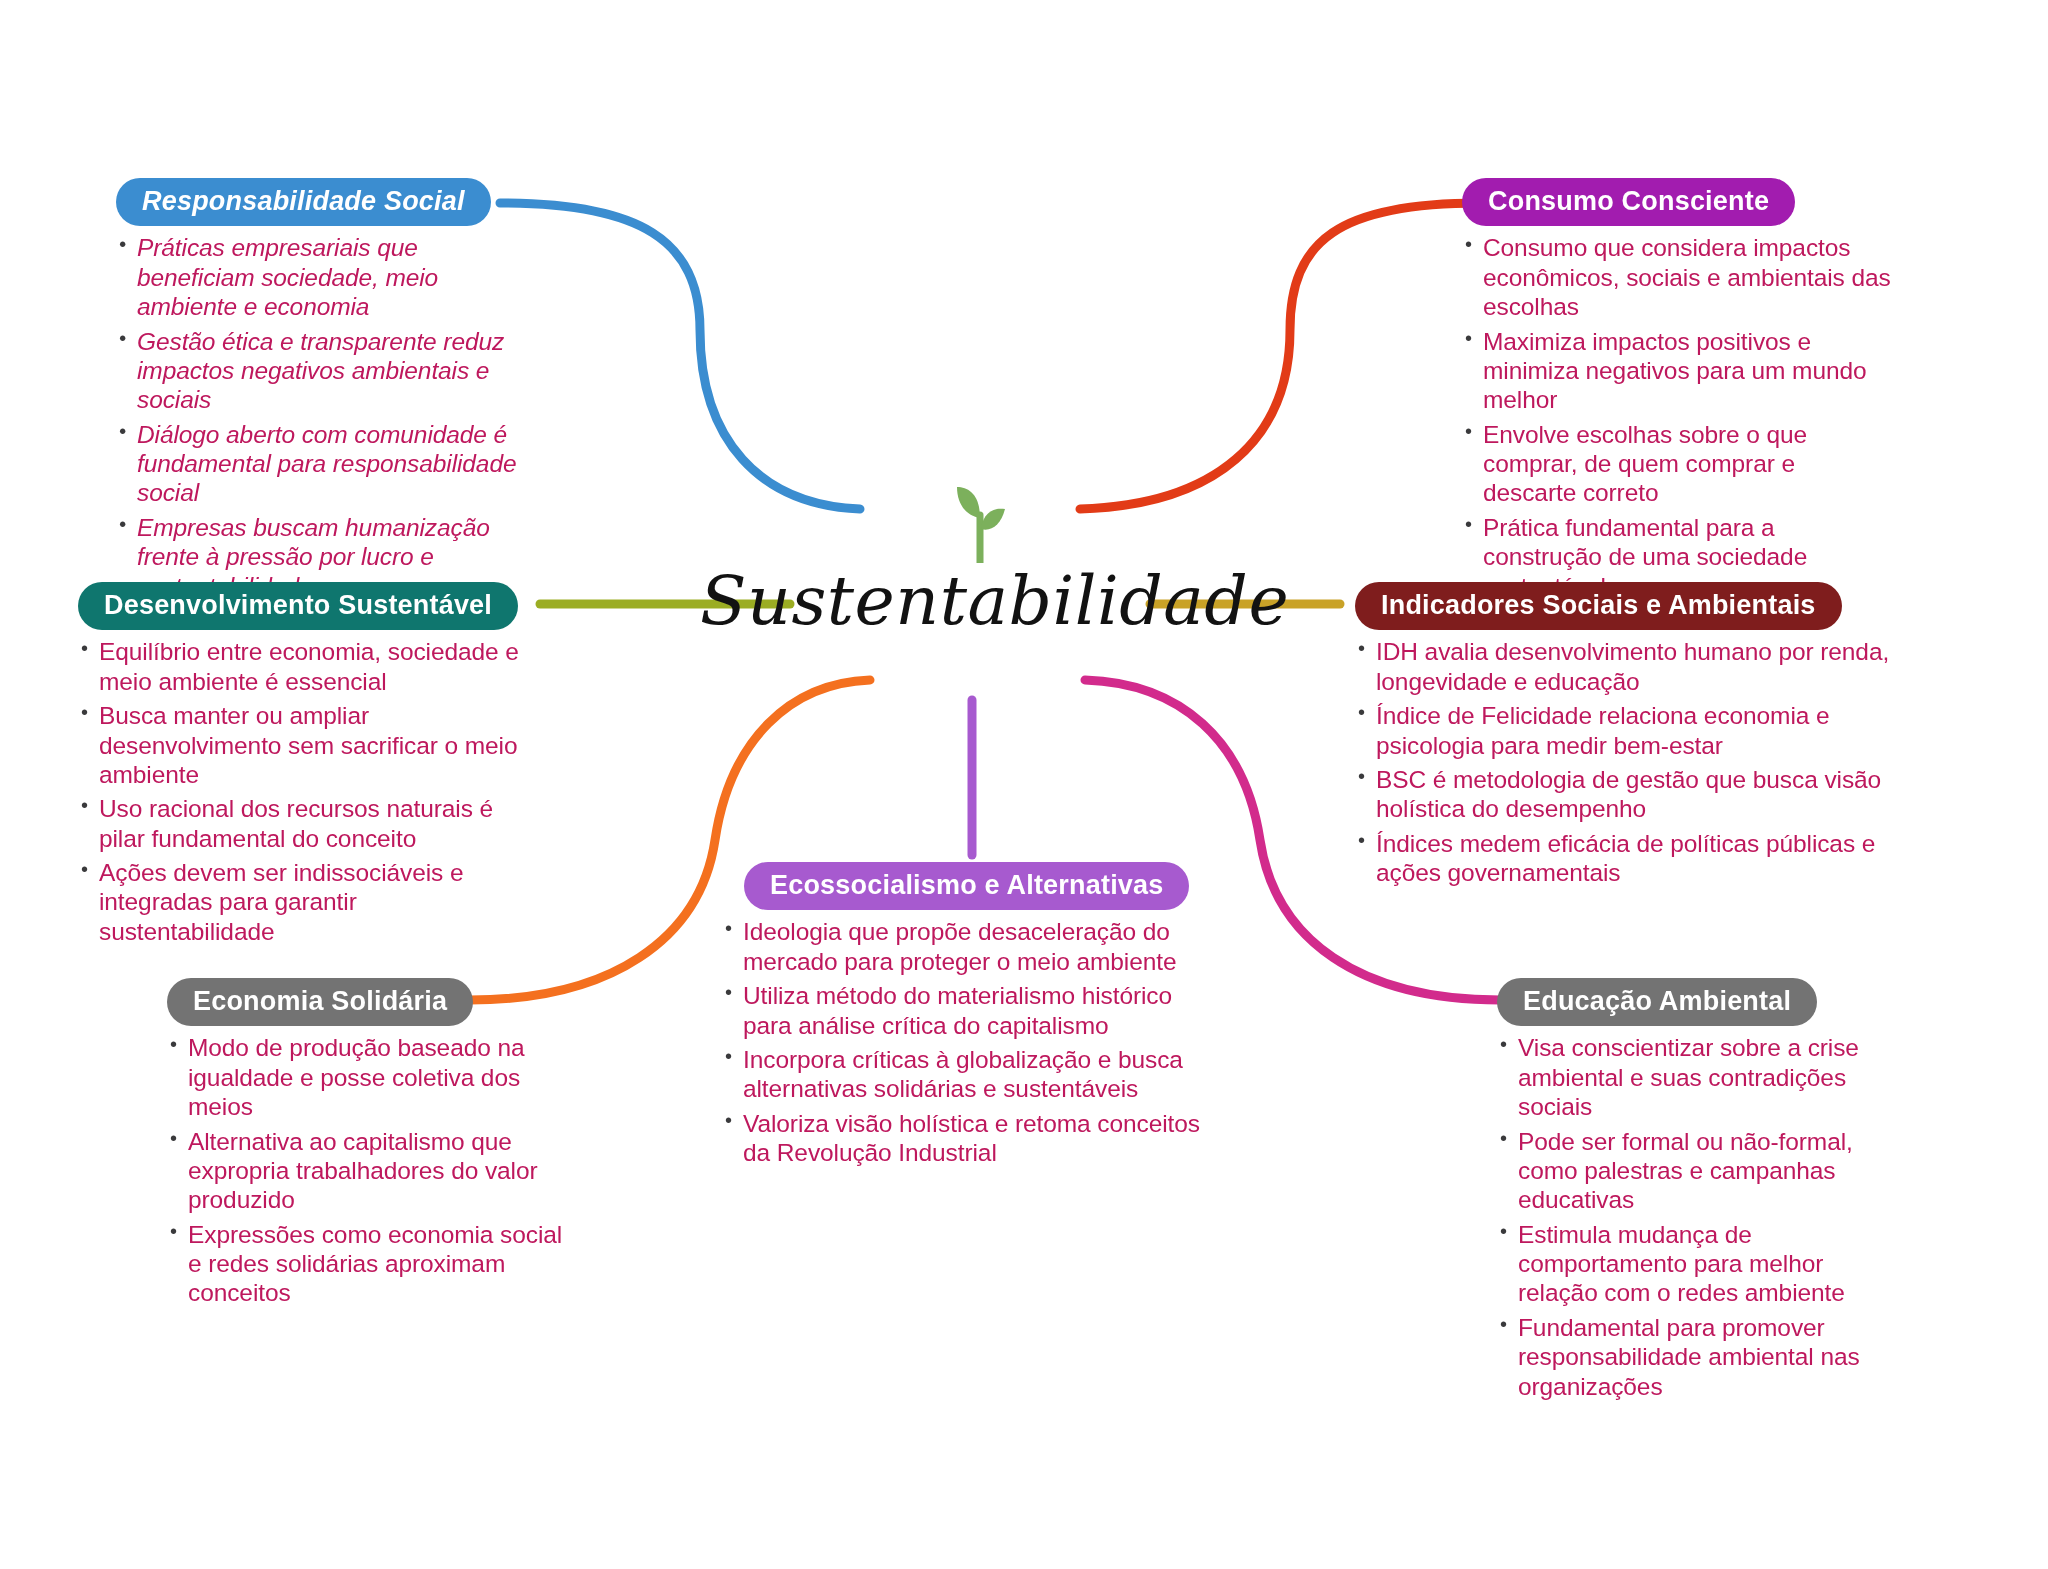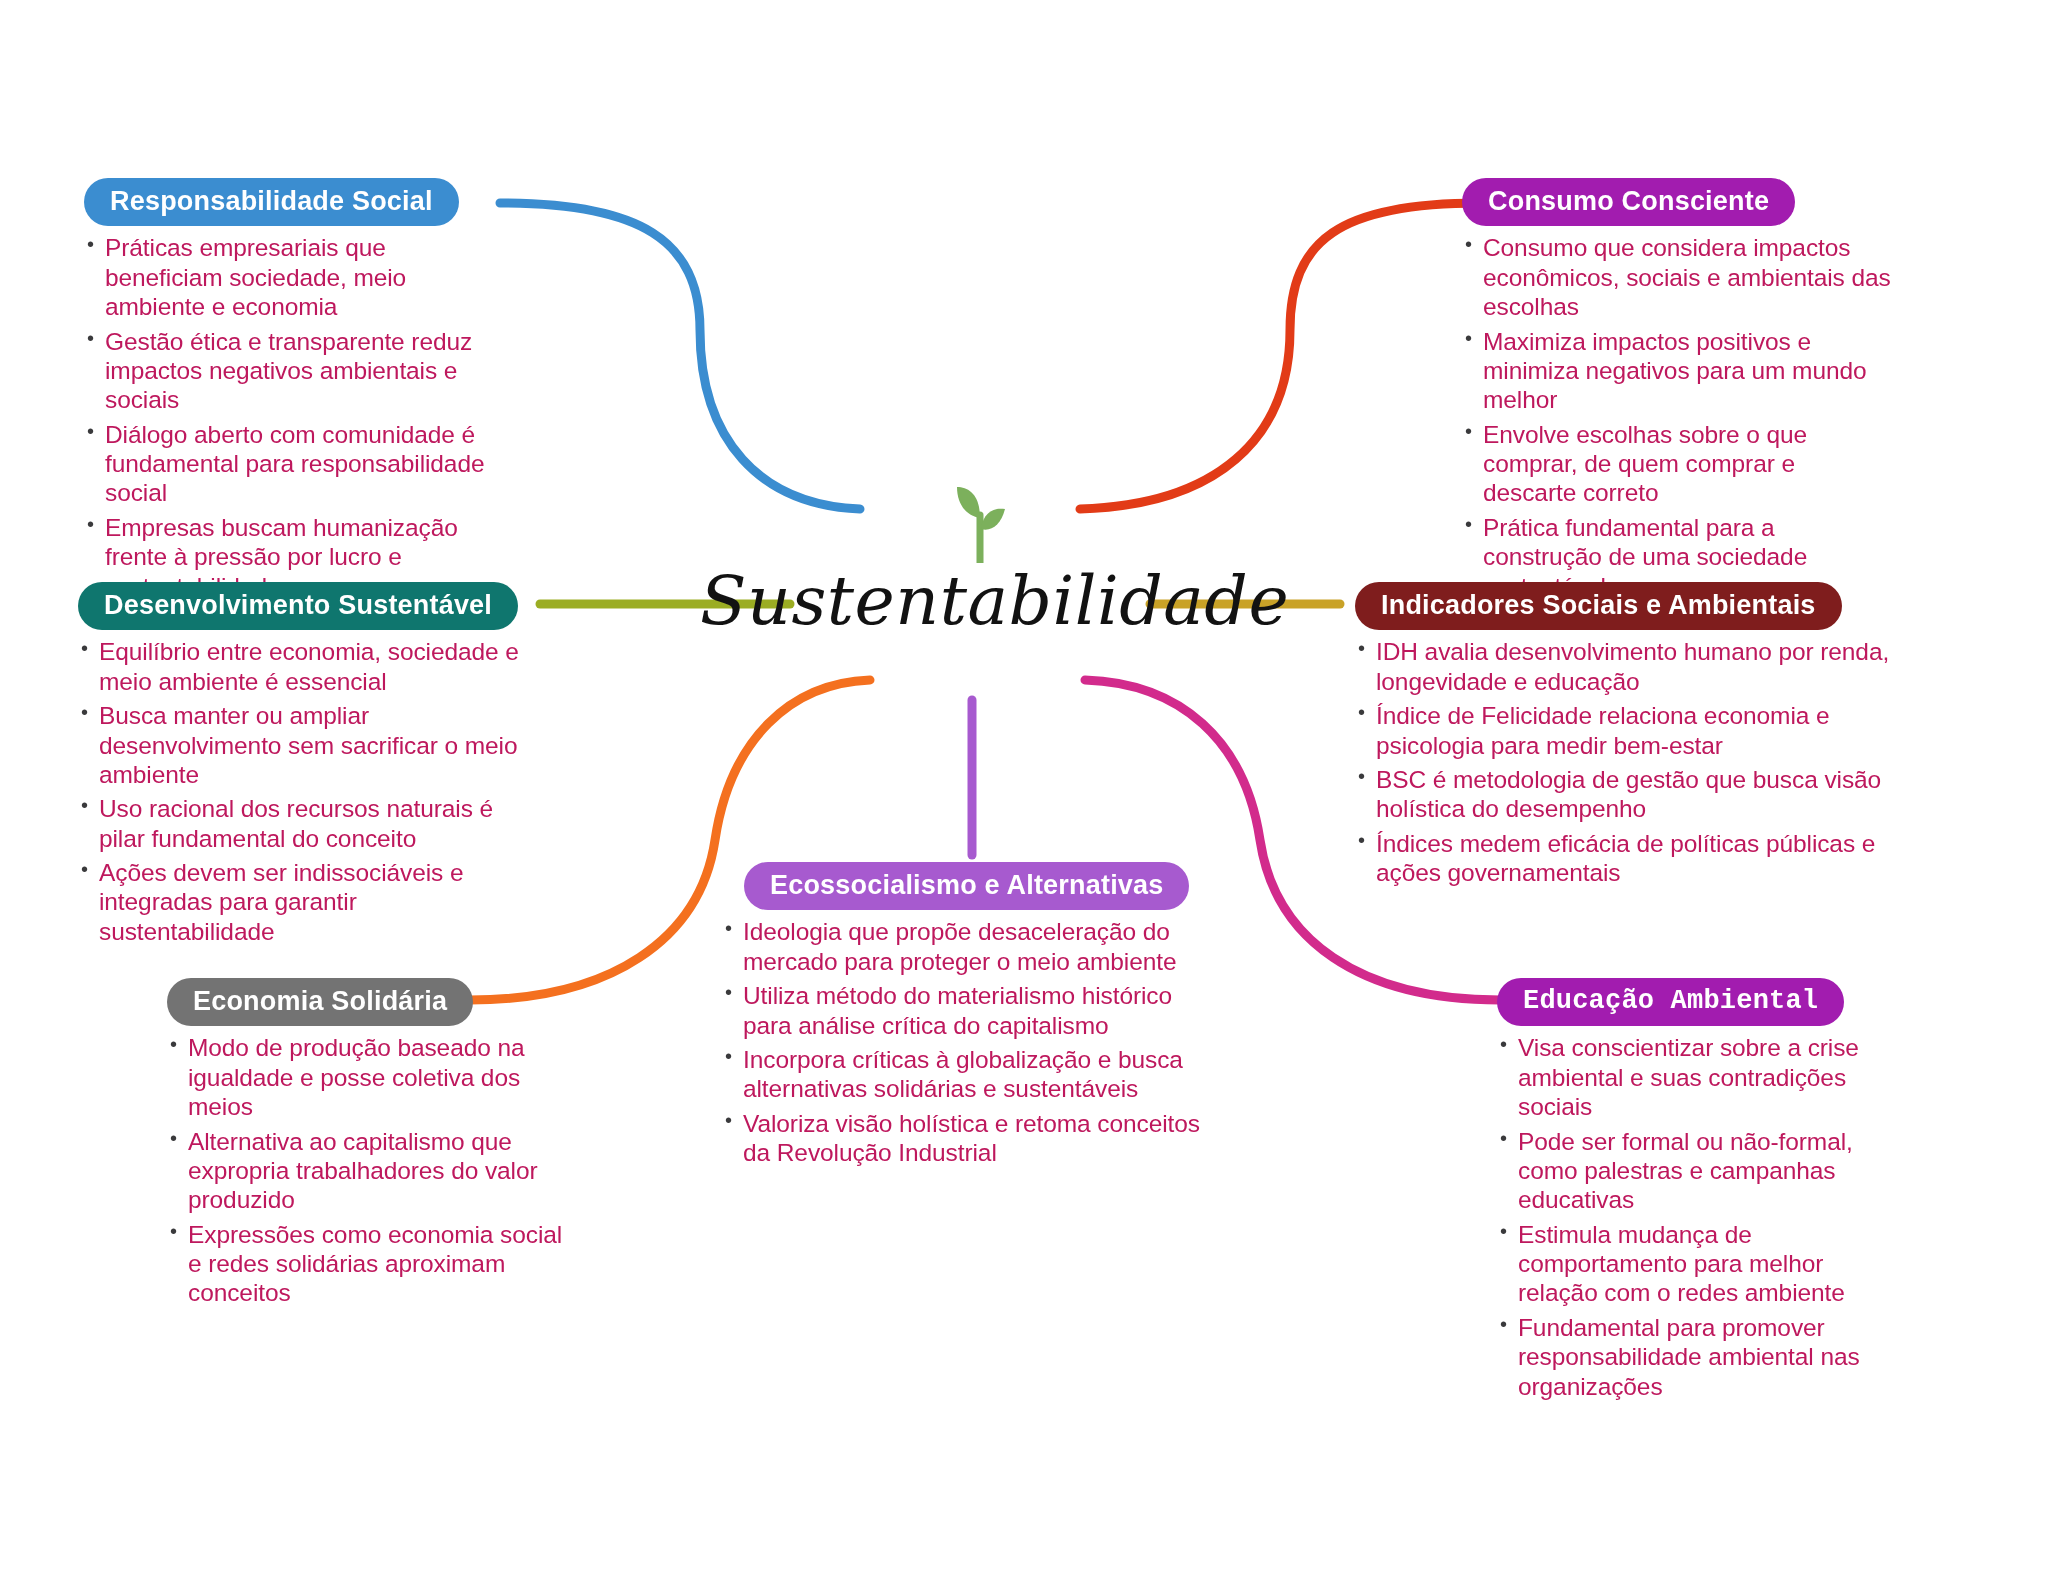--- a/index.html
+++ b/index.html
@@ -81,21 +81,21 @@
     font-style: italic;
     font-size: 68px;
     color: #121212;
     font-weight: 400;
     margin-top: -2px;
     letter-spacing: 0.5px;
     white-space: nowrap;
   }
 
   
-  #b-responsabilidade { left: 84px;  top: 178px;  width: 420px; }
+  #b-responsabilidade { left: 116px;  top: 178px;  width: 420px; font-style: italic; }
   #b-consumo          { left: 1462px; top: 178px;  width: 430px; }
   #b-desenvolvimento  { left: 78px;   top: 582px;  width: 450px; }
   #b-indicadores      { left: 1355px; top: 582px;  width: 540px; }
   #b-economia         { left: 145px;  top: 978px;  width: 420px; }
   #b-ecossocialismo   { left: 722px;  top: 862px;  width: 500px; }
   #b-educacao         { left: 1475px; top: 978px;  width: 420px; }
 
   #b-responsabilidade .bullets li,
   #b-consumo .bullets li,
   #b-desenvolvimento .bullets li,
@@ -193,21 +193,21 @@
     <div class="pill" style="background:#A75ACF;">Ecossocialismo e Alternativas</div>
     <ul class="bullets">
       <li>Ideologia que propõe desaceleração do mercado para proteger o meio ambiente</li>
       <li>Utiliza método do materialismo histórico para análise crítica do capitalismo</li>
       <li>Incorpora críticas à globalização e busca alternativas solidárias e sustentáveis</li>
       <li>Valoriza visão holística e retoma conceitos da Revolução Industrial</li>
     </ul>
   </div>
 
   <div class="branch" id="b-educacao">
-    <div class="pill" style="background:#a21caf;font-family:Liberation Mono, monospace;">Educação Ambiental</div>
+    <div class="pill" style="background:#737373;">Educação Ambiental</div>
     <ul class="bullets">
       <li>Visa conscientizar sobre a crise ambiental e suas contradições sociais</li>
       <li>Pode ser formal ou não-formal, como palestras e campanhas educativas</li>
       <li>Estimula mudança de comportamento para melhor relação com o redes ambiente</li>
       <li>Fundamental para promover responsabilidade ambiental nas organizações</li>
     </ul>
   </div>
 
 </div>
 

